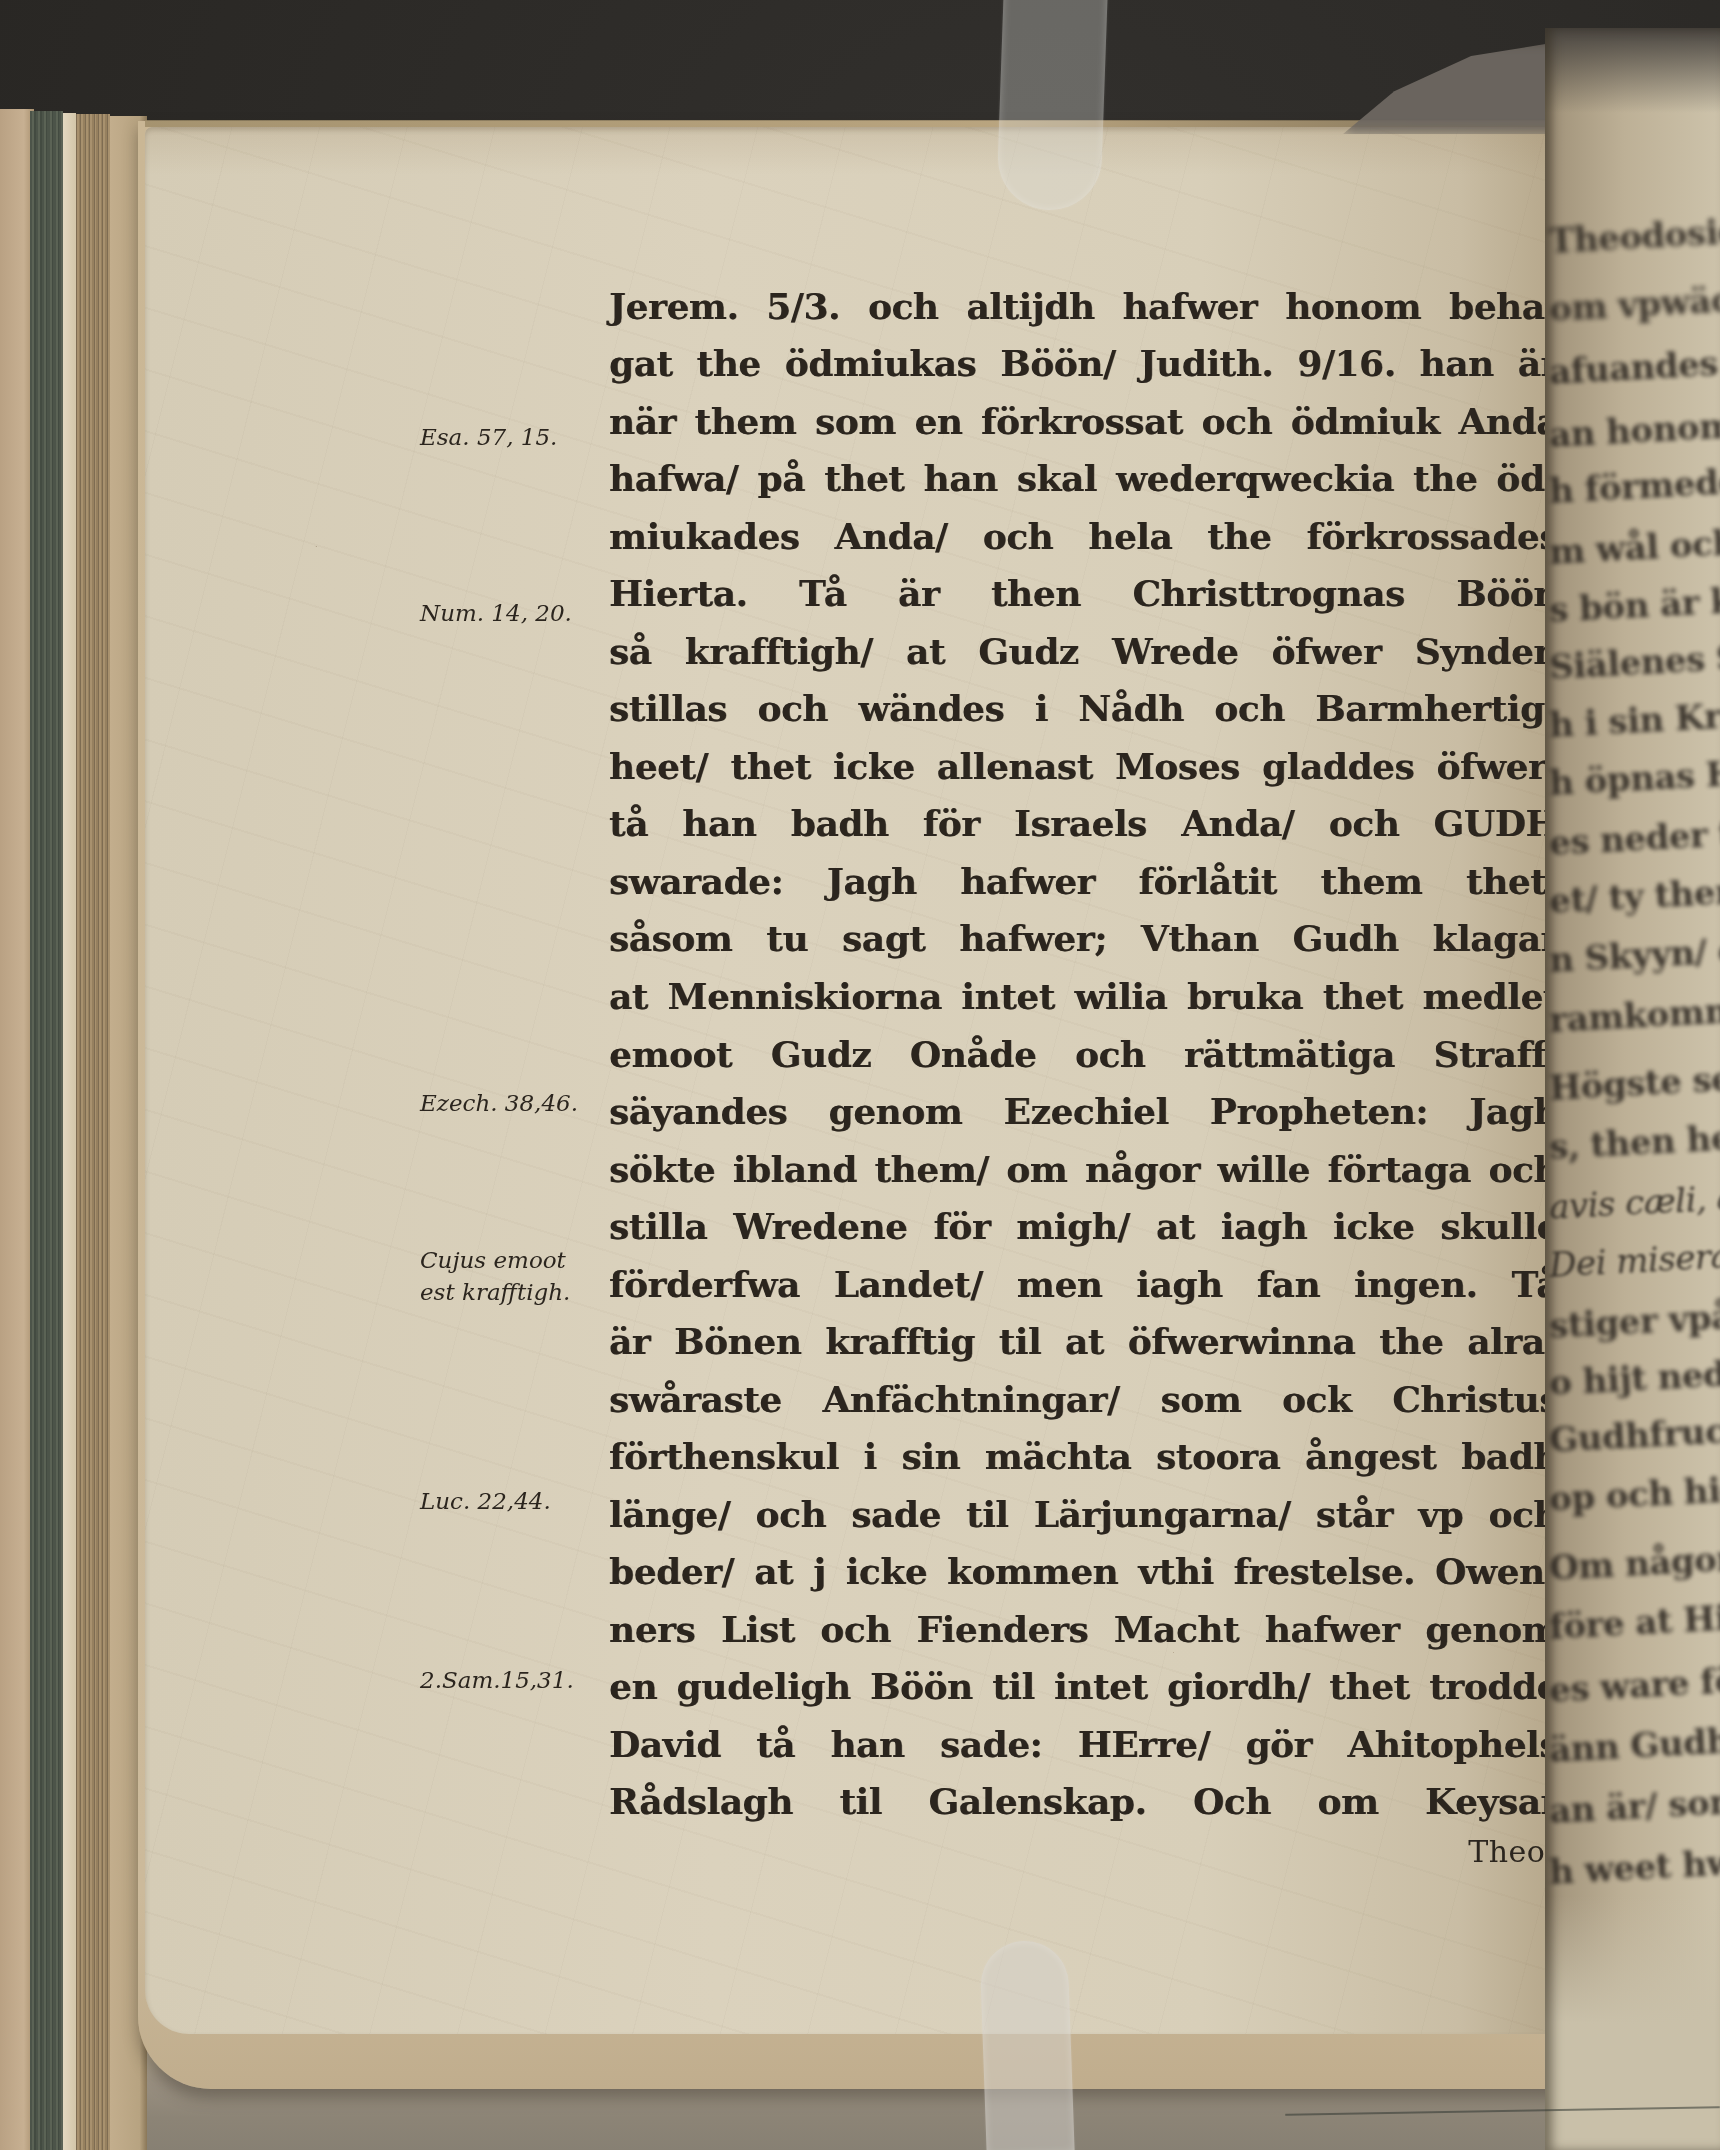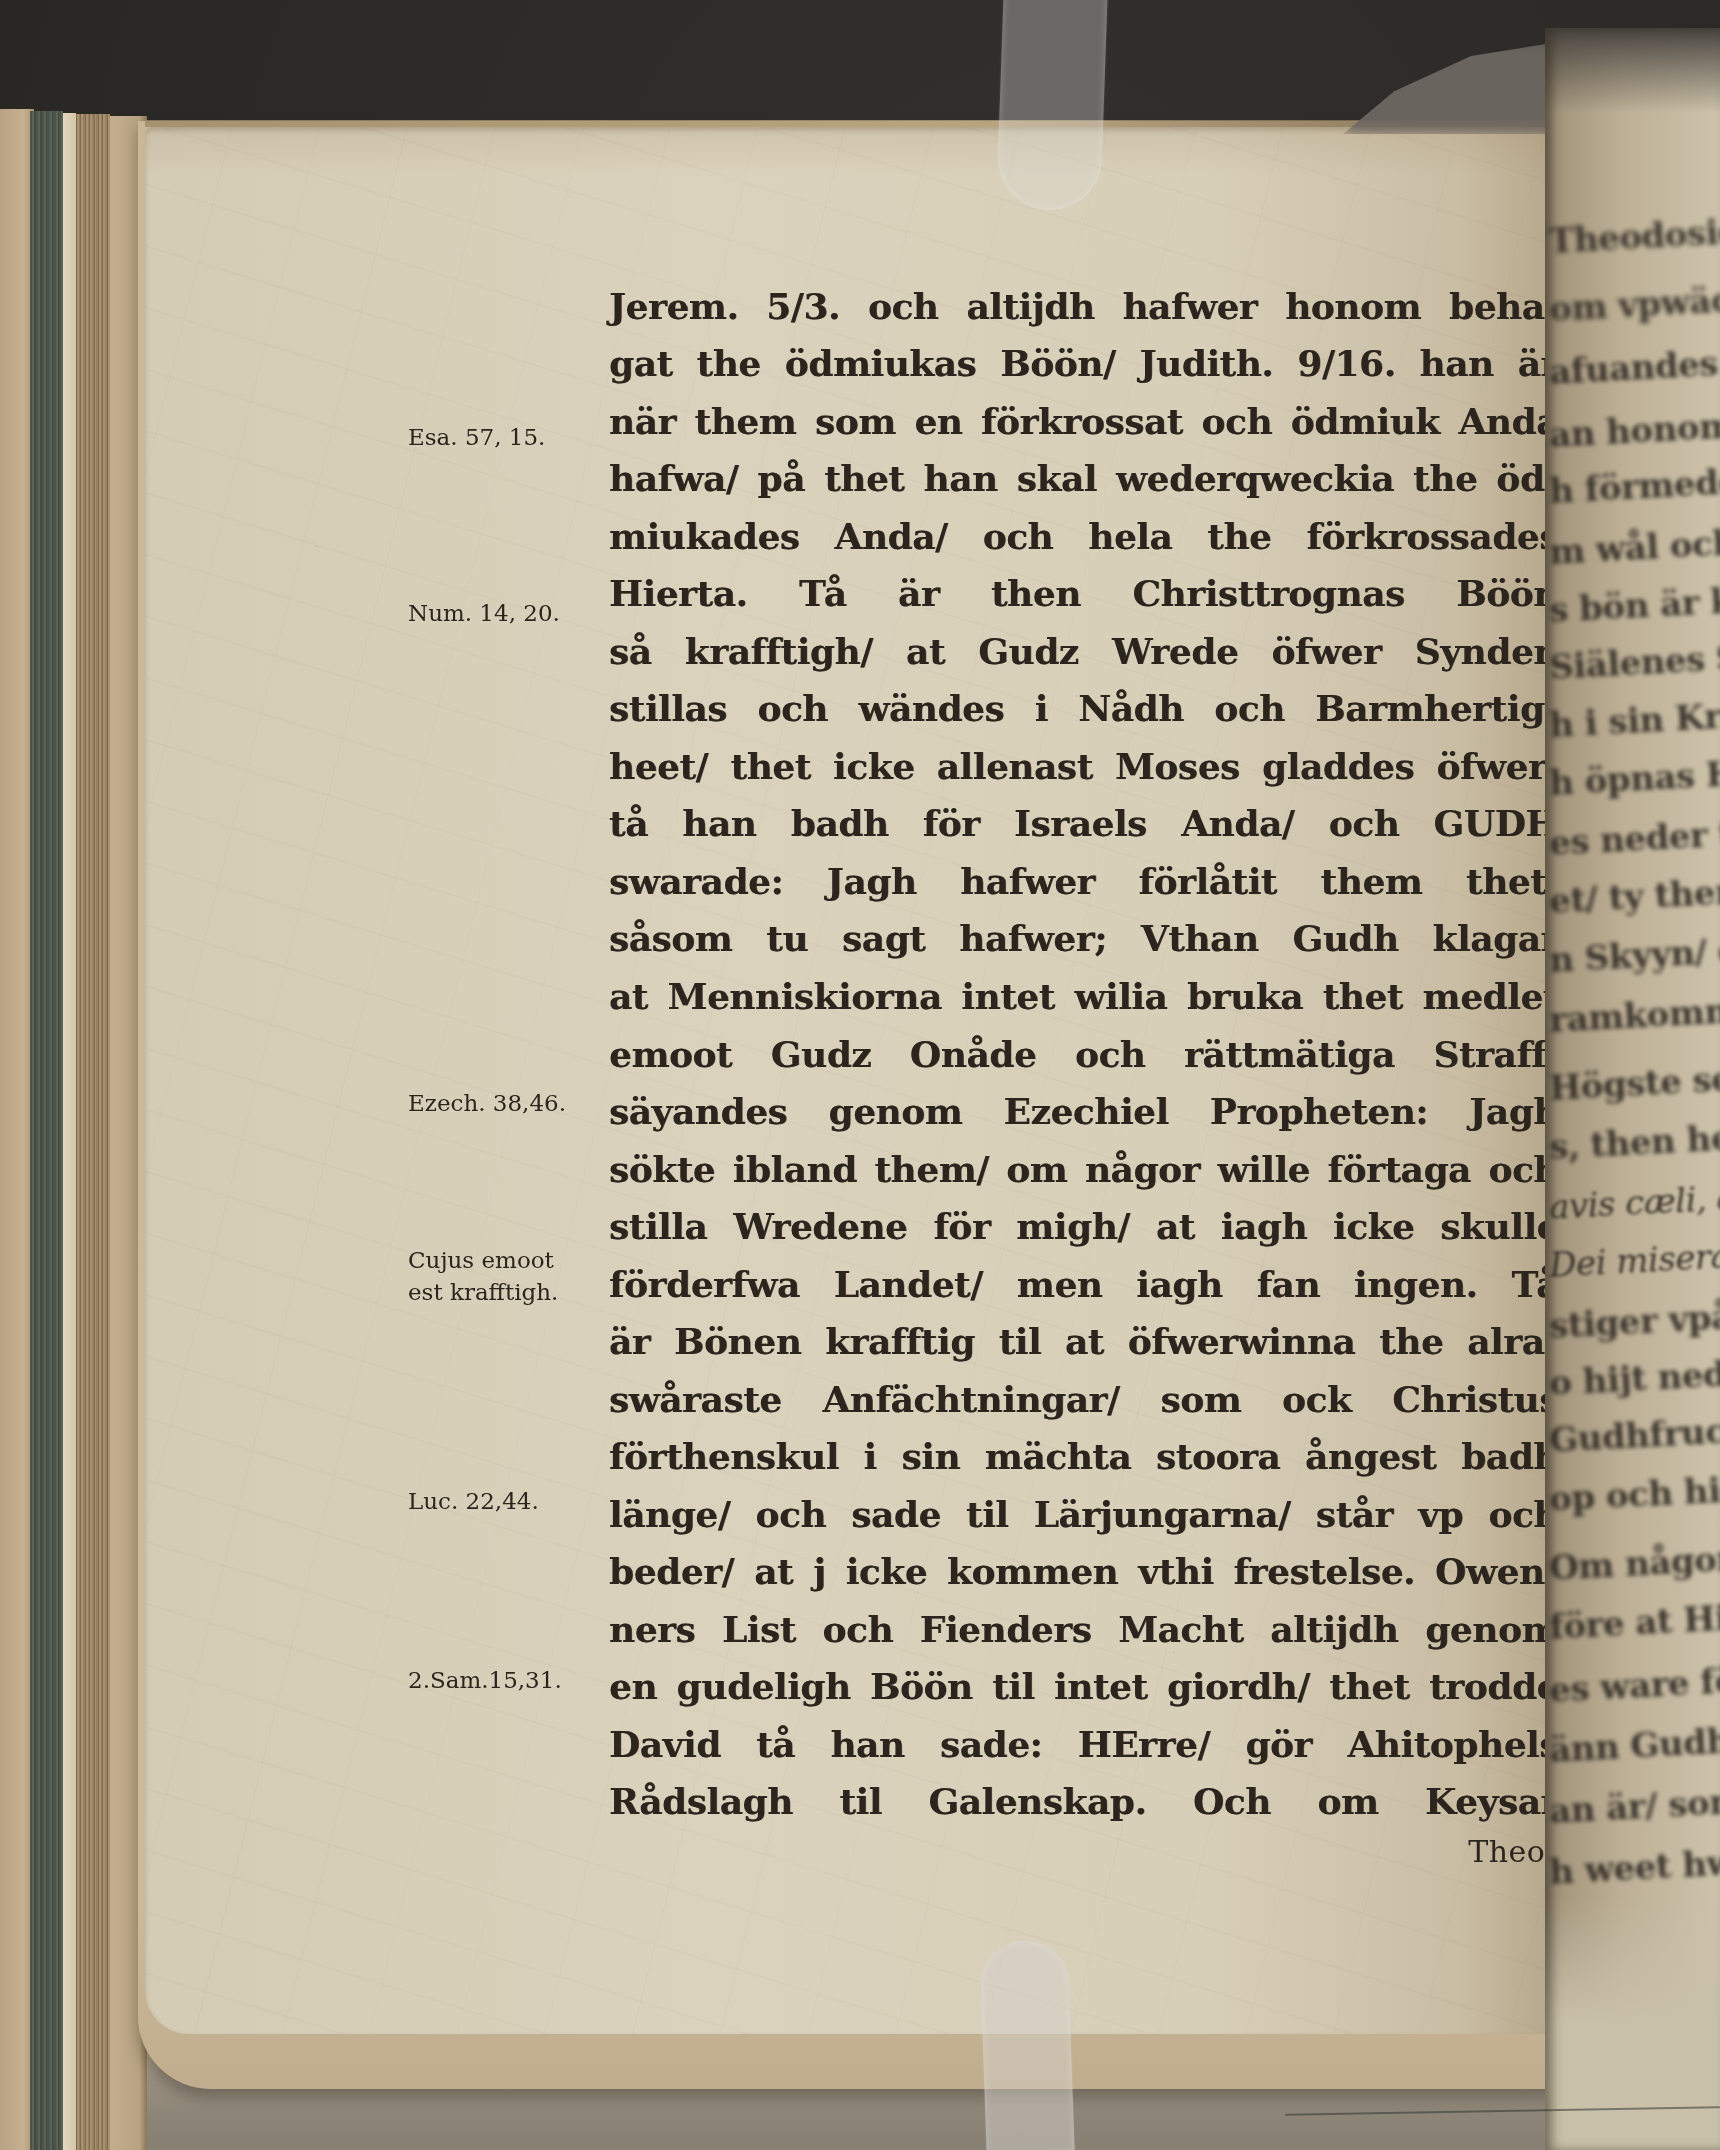--- a/index.html
+++ b/index.html
@@ -46,22 +46,22 @@
       radial-gradient(1.5px 0.5px at 22% 88%, rgba(110,90,60,.3) 0 50%, transparent 60%),
       radial-gradient(1px 0.5px at 84% 14%, rgba(110,90,60,.3) 0 50%, transparent 60%),
       repeating-linear-gradient(17deg, transparent 0 57px, rgba(120,100,70,.035) 57px 59px),
       repeating-linear-gradient(104deg, transparent 0 84px, rgba(90,80,60,.03) 84px 85px);}
 
   
   .body-line{position:absolute;left:609px;width:950px;height:58px;
     font-weight:bold;font-size:36px;line-height:54px;letter-spacing:-0.5px;
     color:var(--ink);text-align:justify;text-align-last:justify;white-space:nowrap;
     text-shadow:0.5px 0 0 rgba(43,37,30,.55);}
-  .margin-note{position:absolute;left:408px;width:189px;
-    font-size:23px;line-height:32px;letter-spacing:0;
+  .margin-note{position:absolute;left:420px;width:189px;
+    font-style:italic;font-size:23px;line-height:32px;letter-spacing:0;
     color:var(--ink);text-align:left;white-space:nowrap;}
   .catchword{position:absolute;left:1309px;top:1834px;width:247px;
     font-size:30px;color:var(--ink);text-align:right;letter-spacing:0.5px;}
 
   
   .right-leaf{position:absolute;left:1545px;top:28px;width:176px;height:2123px;overflow:hidden;
     background:
       linear-gradient(180deg, #494540 0%, rgba(73,69,64,0) 4%),
       linear-gradient(180deg, rgba(201,192,172,0) 88%, #c9c0a9 94%),
       linear-gradient(90deg, #8f826d 0%, #a3957c 6%, #bdb096 45%, #cdc3ab 100%);
@@ -124,21 +124,21 @@
       <div class="body-line" style="top: 1027px;">emoot Gudz Onåde och rättmätiga Straff/</div>
       <div class="body-line" style="top: 1084px;">säyandes genom Ezechiel Propheten: Jagh</div>
       <div class="body-line" style="top: 1142px;">sökte ibland them/ om någor wille förtaga och</div>
       <div class="body-line" style="top: 1199px;">stilla Wredene för migh/ at iagh icke skulle</div>
       <div class="body-line" style="top: 1257px;">förderfwa Landet/ men iagh fan ingen. Tå</div>
       <div class="body-line" style="top: 1314px;">är Bönen krafftig til at öfwerwinna the alra-</div>
       <div class="body-line" style="top: 1372px;">swåraste Anfächtningar/ som ock Christus</div>
       <div class="body-line" style="top: 1429px;">förthenskul i sin mächta stoora ångest badh</div>
       <div class="body-line" style="top: 1487px;">länge/ och sade til Lärjungarna/ står vp och</div>
       <div class="body-line" style="top: 1544px;">beder/ at j icke kommen vthi frestelse. Owen-</div>
-      <div class="body-line" style="top: 1602px;">ners List och Fienders Macht altijdh genom</div>
+      <div class="body-line" style="top: 1602px;">ners List och Fienders Macht hafwer genom</div>
       <div class="body-line" style="top: 1659px;">en gudeligh Böön til intet giordh/ thet trodde</div>
       <div class="body-line" style="top: 1717px;">David tå han sade: HErre/ gör Ahitophels</div>
       <div class="body-line" style="top: 1774px;">Rådslagh til Galenskap. Och om Keysar</div>
     </div>
   <div id="margin-layer">
       <div class="margin-note" style="top: 421px;"><span>Esa. 57, 15.</span></div>
       <div class="margin-note" style="top: 597px;"><span>Num. 14, 20.</span></div>
       <div class="margin-note" style="top: 1087px;"><span>Ezech. 38,46.</span></div>
       <div class="margin-note" style="top: 1244px;"><span>Cujus emoot</span><br><span>est krafftigh.</span></div>
       <div class="margin-note" style="top: 1485px;"><span>Luc. 22,44.</span></div>

